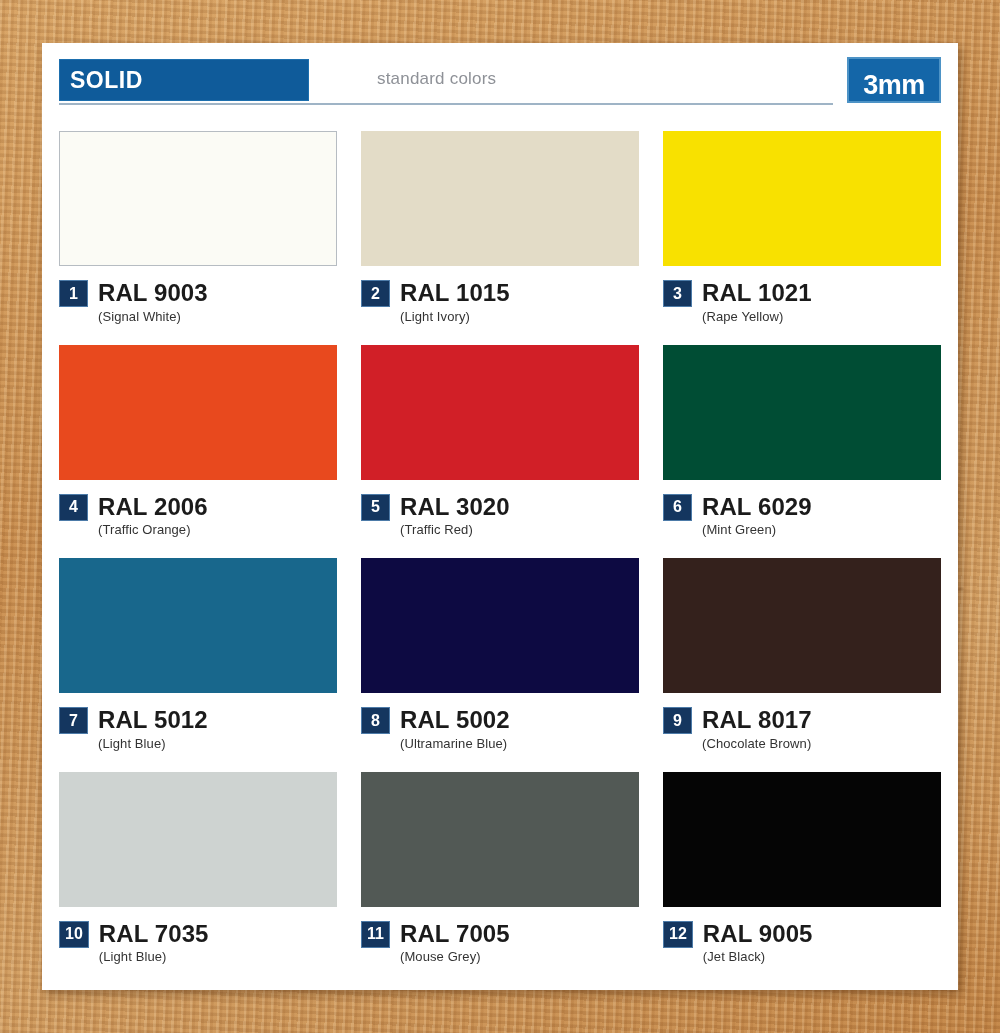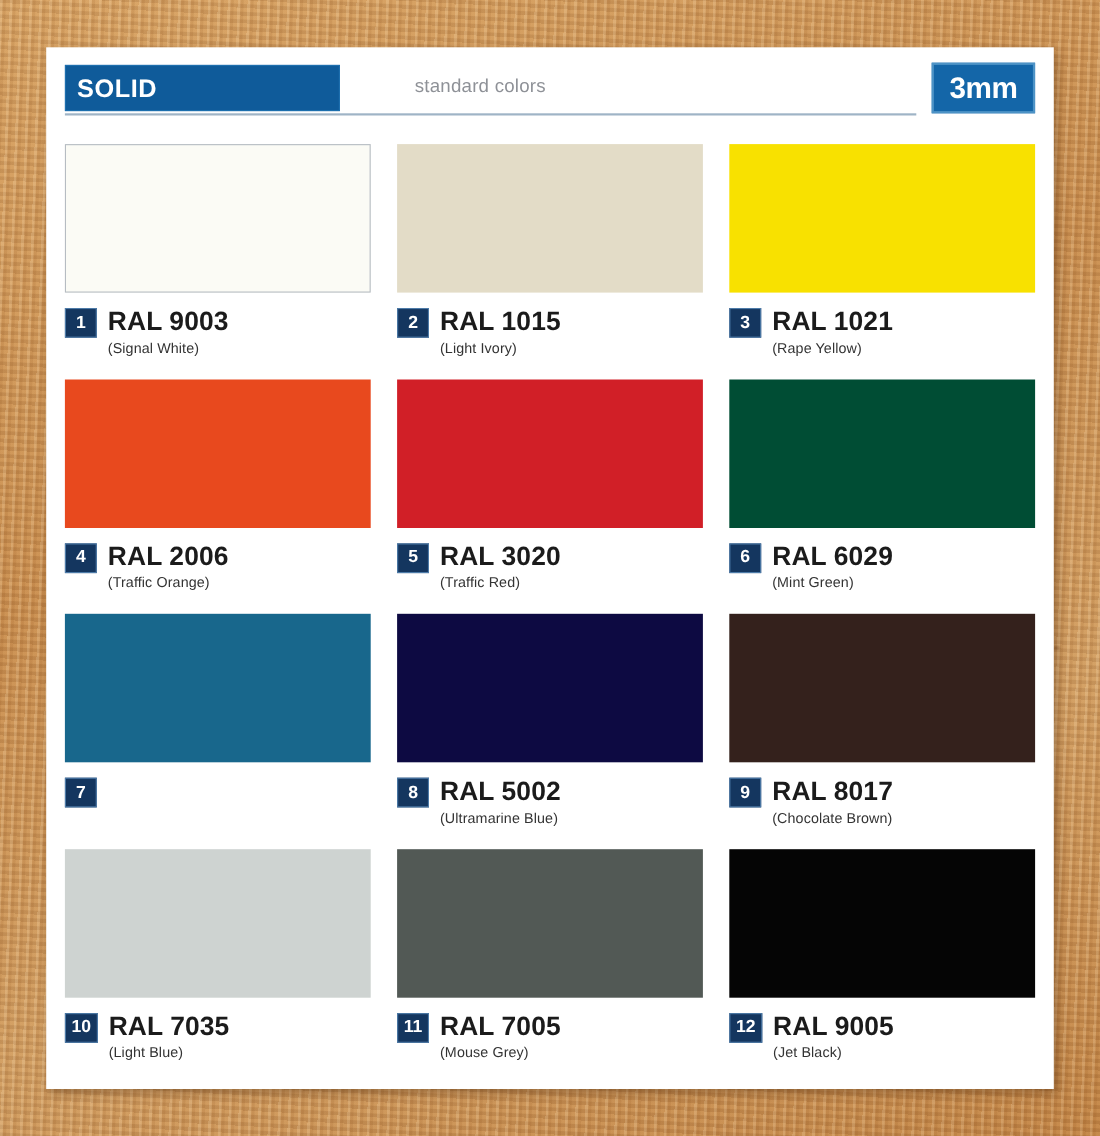--- a/index.html
+++ b/index.html
@@ -103,21 +103,21 @@
 
   .thickness-badge {
     position: absolute;
     right: 0;
     top: 0;
     width: 94px;
     height: 46px;
     background: #1466a8;
     border: 2px solid #4d93c6;
     display: flex;
-    align-items: center;
+    align-items: flex-end;
     justify-content: center;
   }
   .thickness-badge-text {
     color: #ffffff;
     font-size: 27px;
     font-weight: bold;
     letter-spacing: -.5px;
   }
 
   
@@ -261,20 +261,24 @@
           <div class="swatch-text">
             <div class="swatch-ral">RAL 6029</div>
             <div class="swatch-name">(Mint Green)</div>
           </div>
         </div>
       </div>
       <div class="swatch-cell">
         <div class="swatch-chip" style="background: rgb(24, 103, 140);"></div>
         <div class="swatch-caption">
           <div class="swatch-number">7</div>
+          <div class="swatch-text">
+            <div class="swatch-ral">RAL 5012</div>
+            <div class="swatch-name">(Light Blue)</div>
+          </div>
         </div>
       </div>
       <div class="swatch-cell">
         <div class="swatch-chip" style="background: rgb(13, 10, 66);"></div>
         <div class="swatch-caption">
           <div class="swatch-number">8</div>
           <div class="swatch-text">
             <div class="swatch-ral">RAL 5002</div>
             <div class="swatch-name">(Ultramarine Blue)</div>
           </div>

